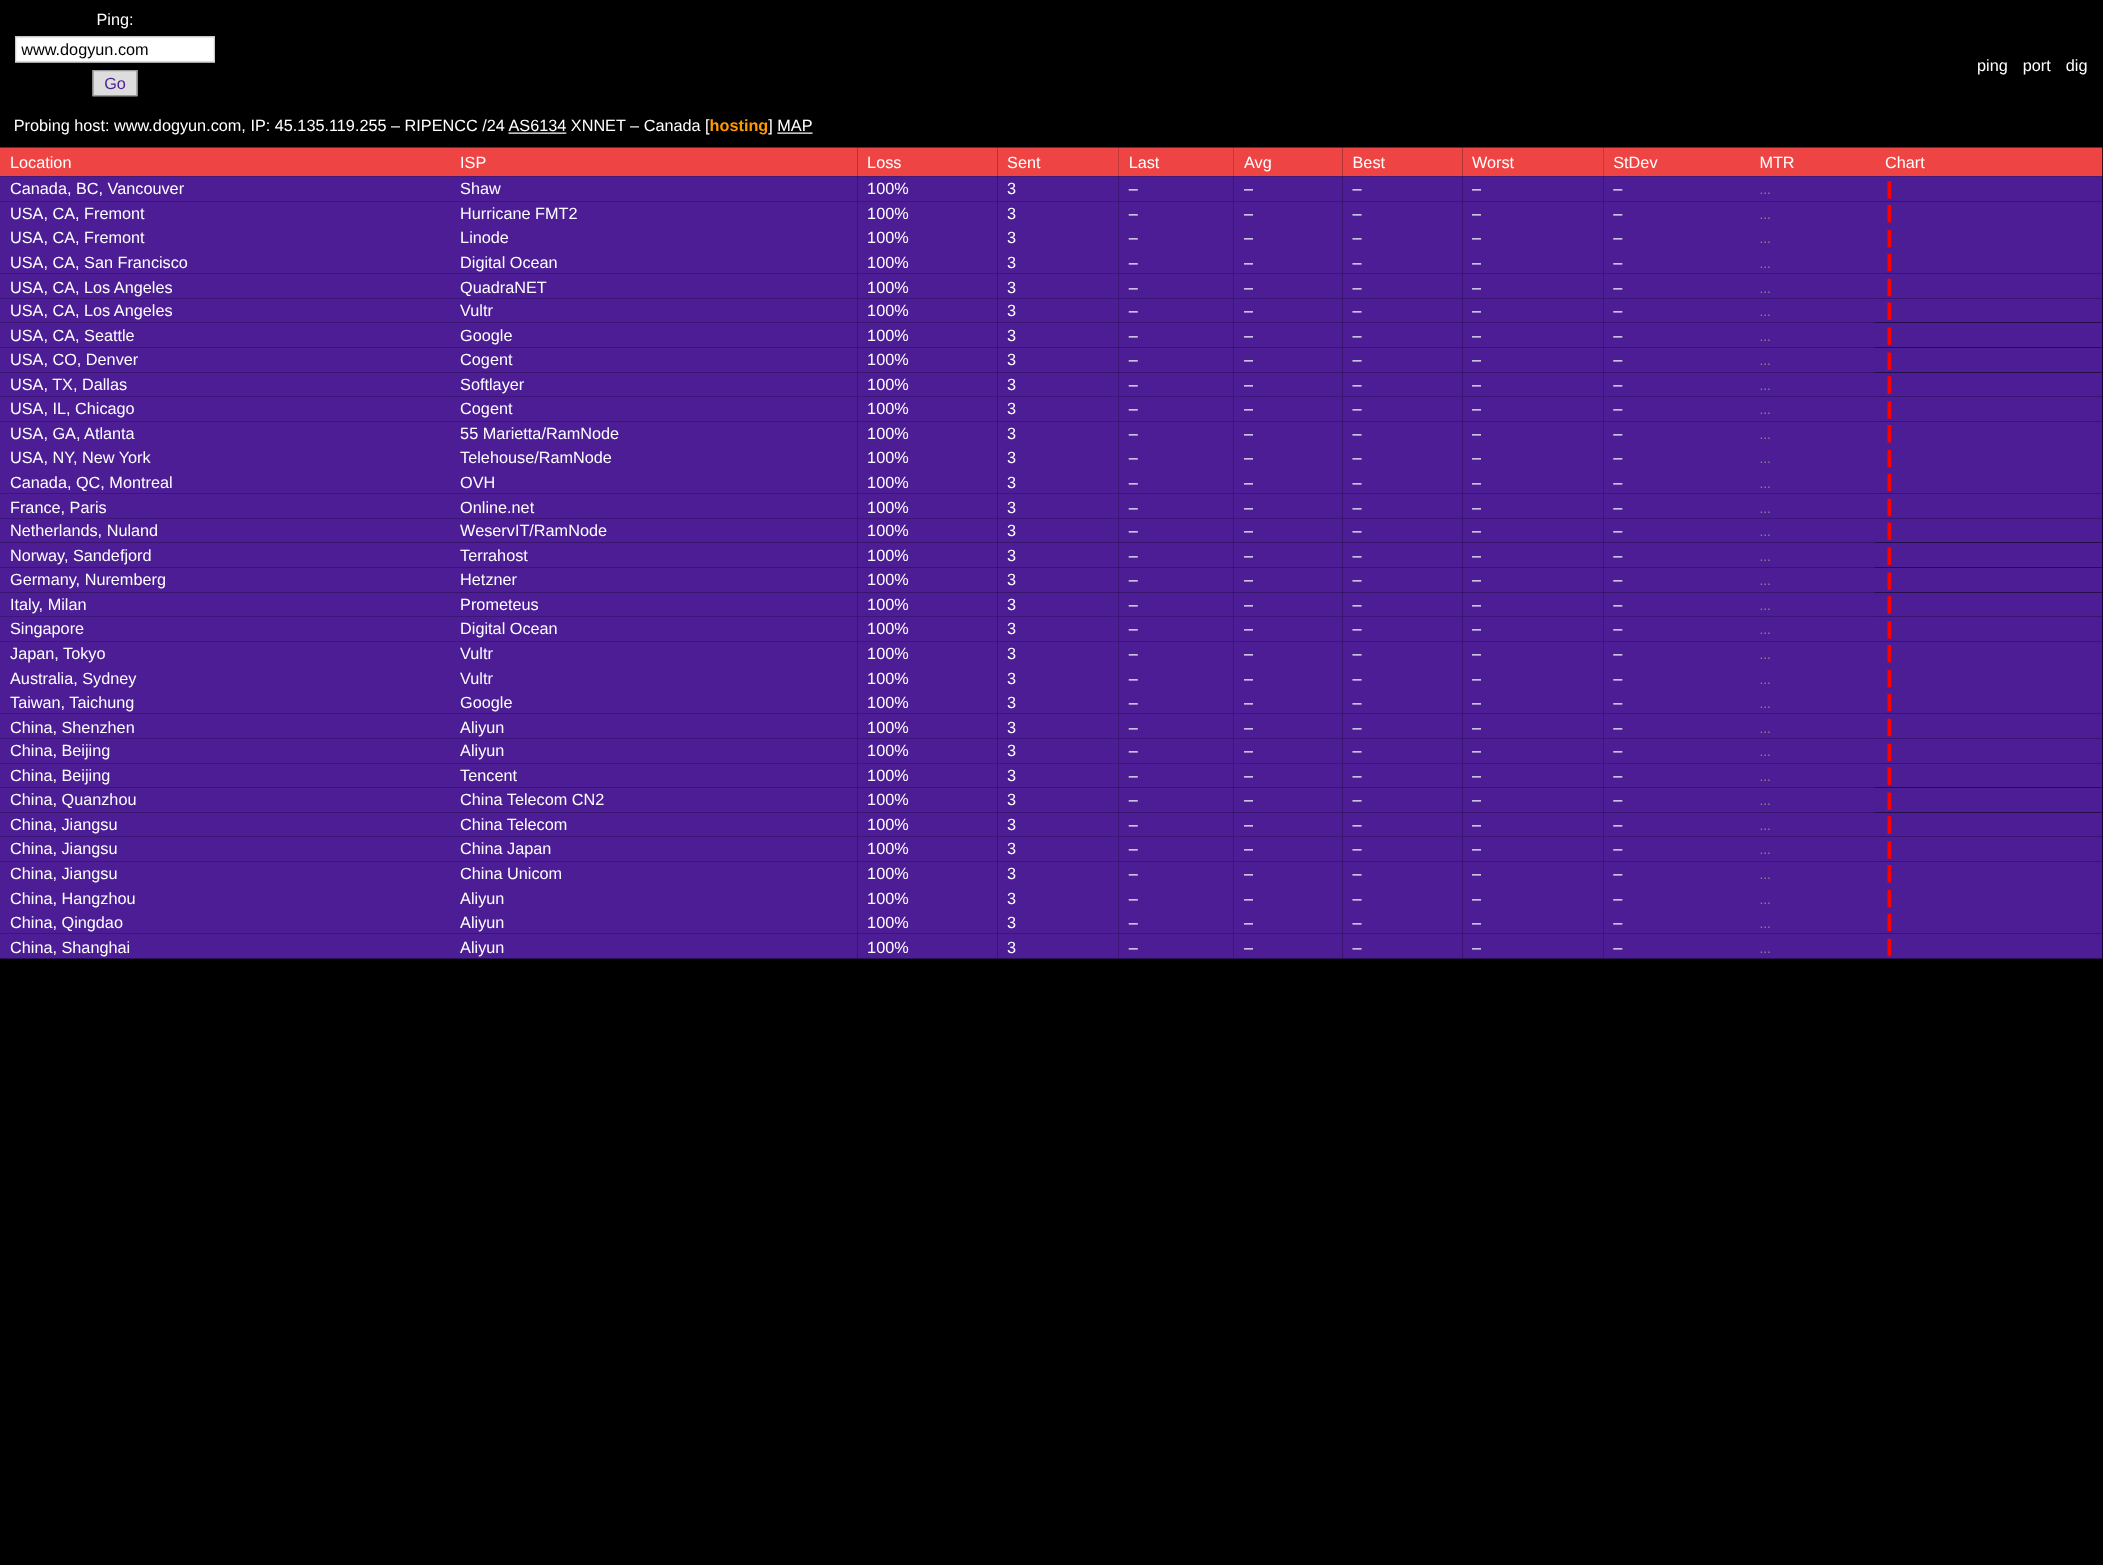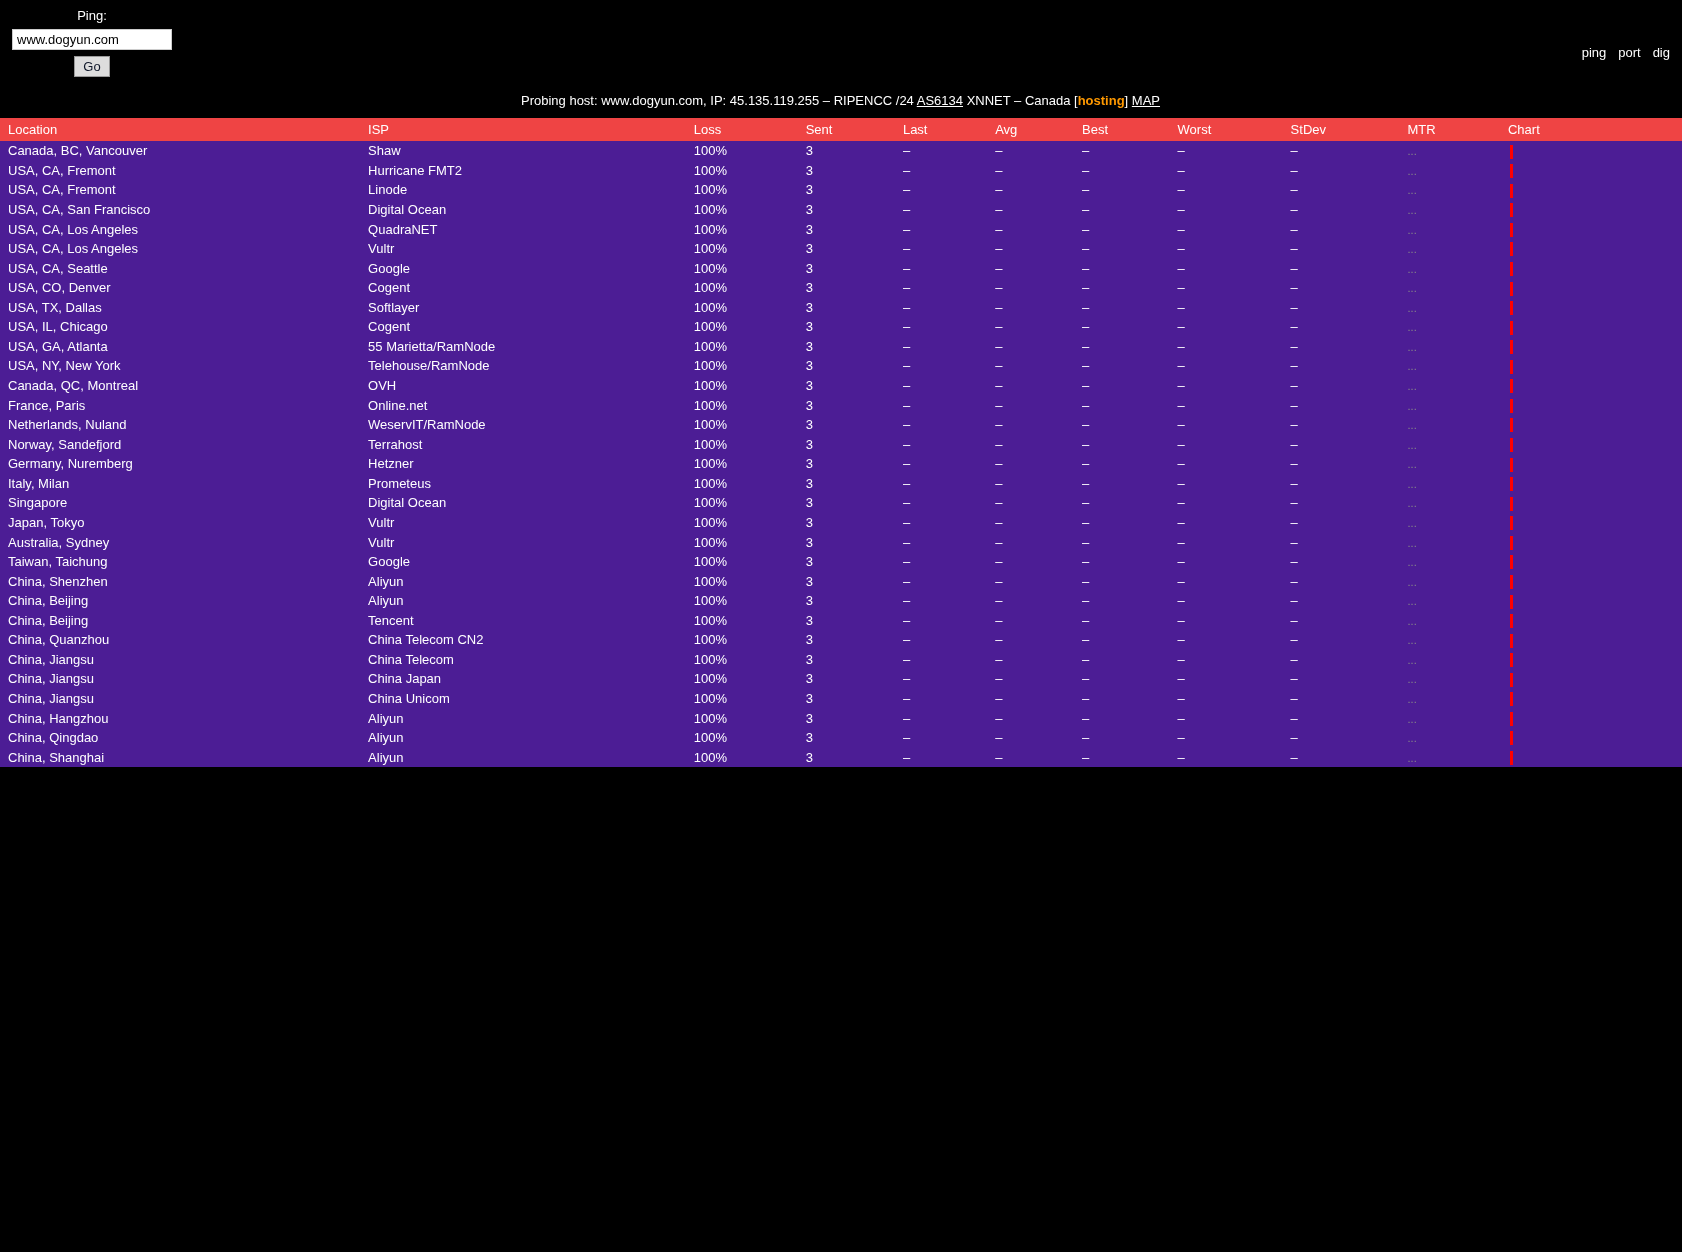--- a/index.html
+++ b/index.html
@@ -28,41 +28,40 @@
     #ping-input {
       background: #fff;
       color: #000;
       border: 1px solid #ccc;
       padding: 2px 4px;
       font-size: 13px;
       width: 160px;
     }
     #go-button {
       background: #ddd;
-      color: #0f172a;
+      color: #4c1d95;
       border: 1px solid #999;
       padding: 2px 8px;
       font-size: 13px;
       cursor: pointer;
     }
     #nav-links {
       display: flex;
       gap: 12px;
     }
     #nav-links a {
       color: #fff;
       text-decoration: none;
       font-size: 13px;
       margin-top: 20px;
     }
     #probe-info {
       padding: 8px 12px 10px 11px;
       font-size: 13px;
       color: #fff;
-      text-align: center;
     }
     #probe-info .hosting-link {
       color: #f90;
       font-weight: bold;
       text-decoration: none;
     }
     #probe-info .map-link {
       color: #fff;
       text-decoration: underline;
     }

